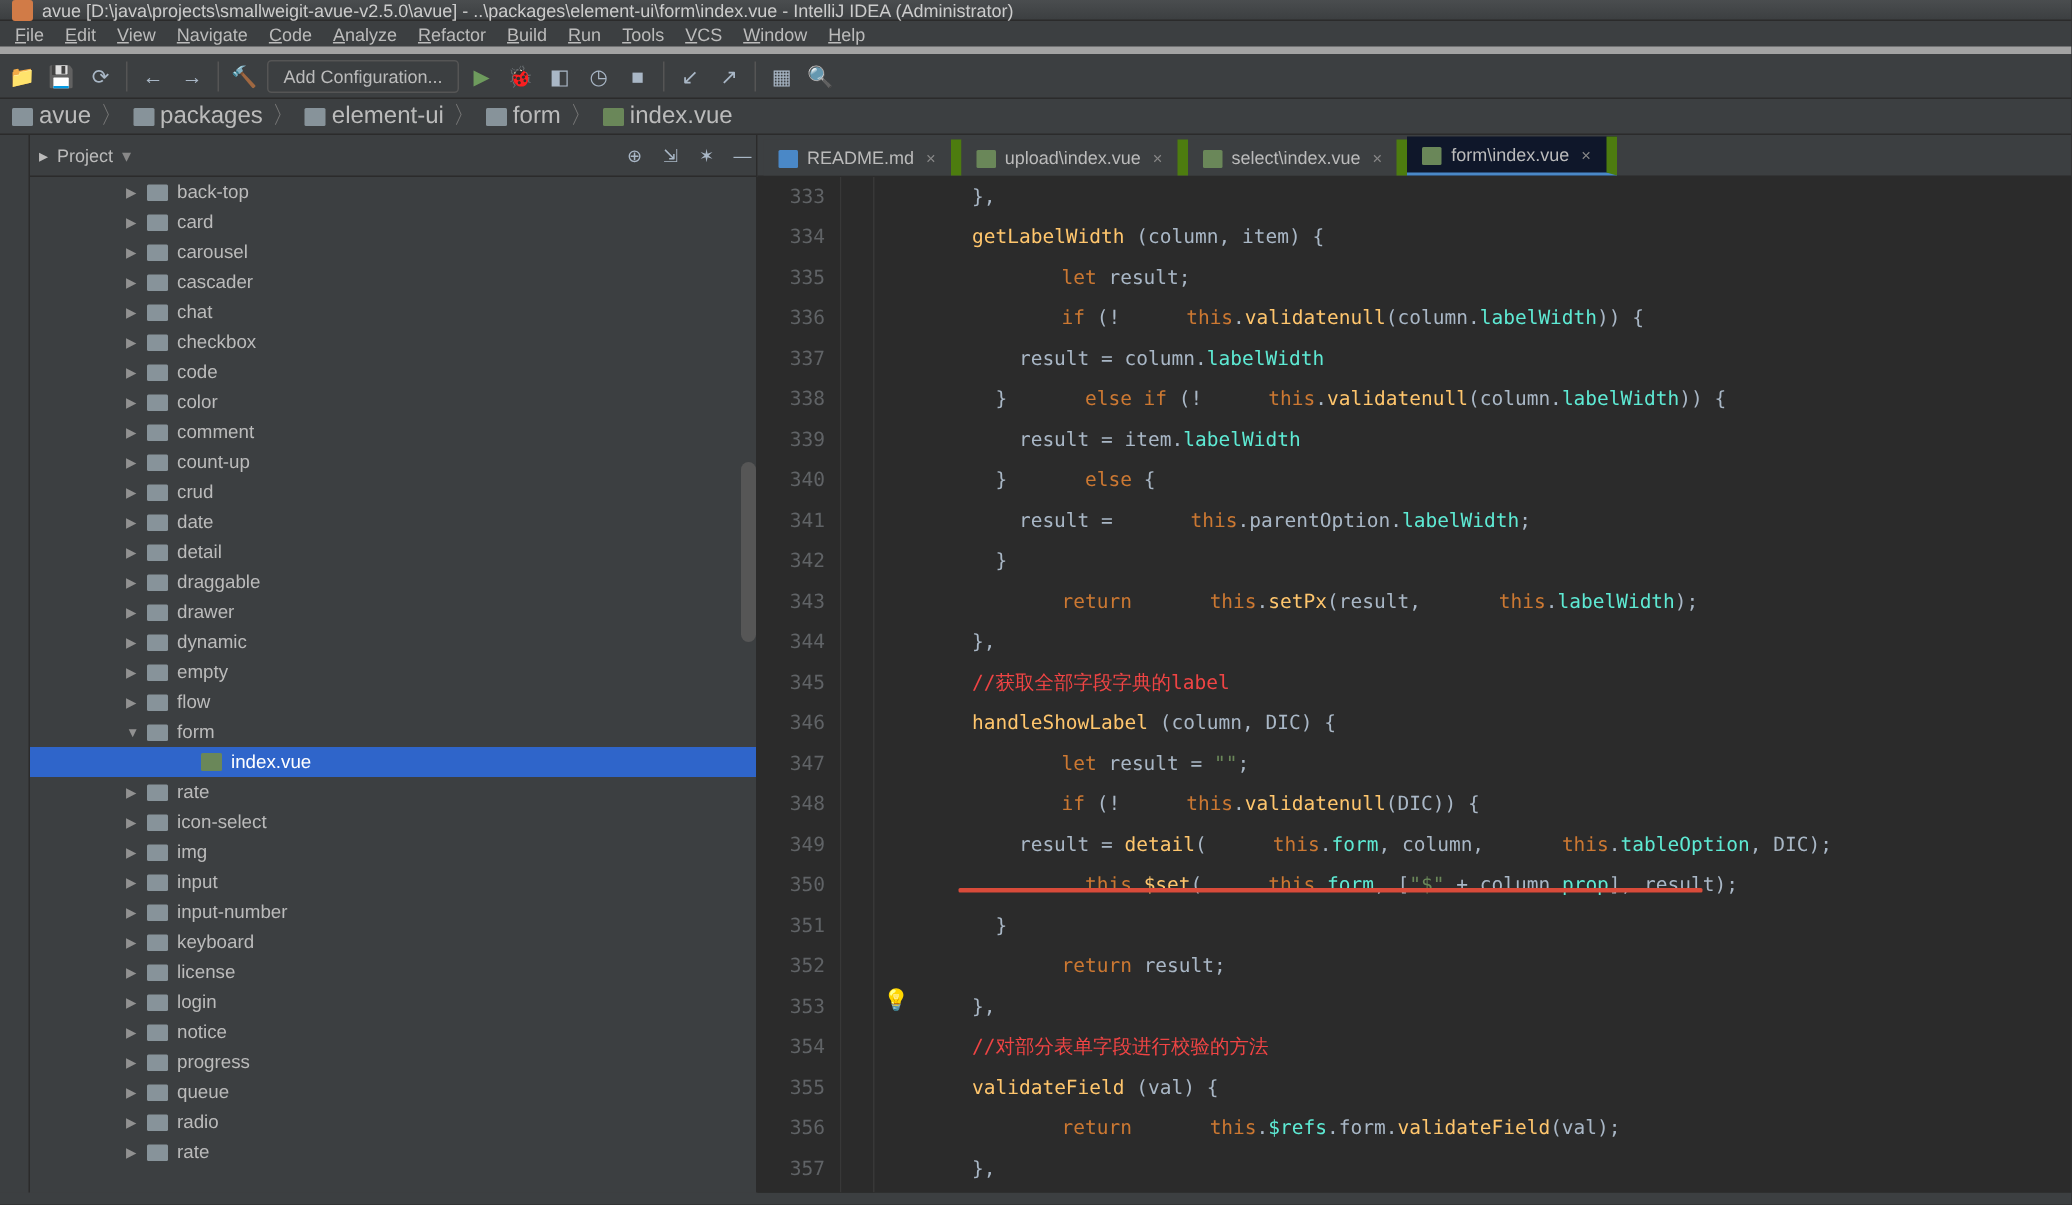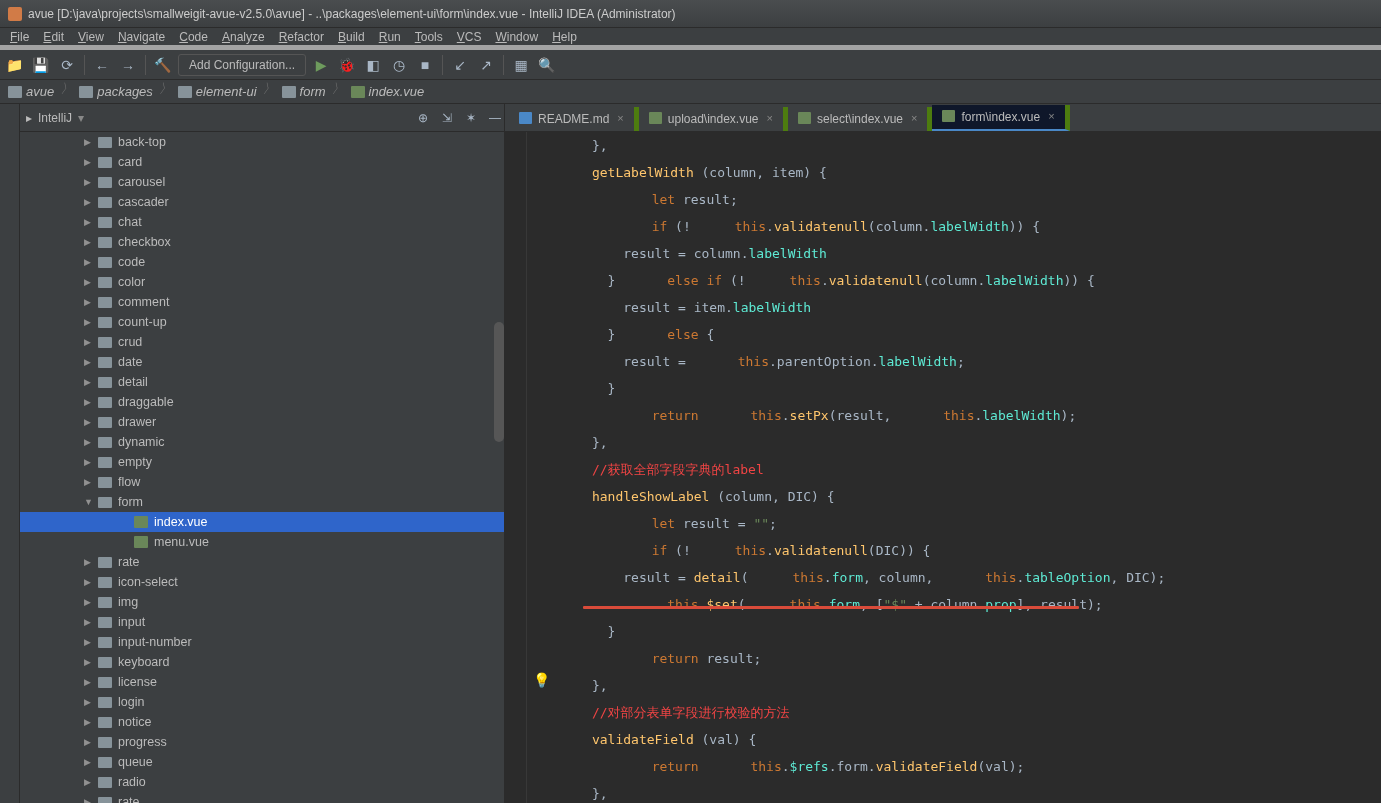--- a/index.html
+++ b/index.html
@@ -1,32 +1,32 @@
 <!DOCTYPE html>
 <html><head>
 <meta charset="utf-8">
 <style>
   * { margin:0; padding:0; box-sizing:border-box; }
   body { font-family:"Segoe UI",Arial,sans-serif; font-size:12px; background:#3c3f41; color:#bbbbbb; width:1381px; height:803px; overflow:hidden; position:relative; }
   
-  .titlebar { height:28px; background:linear-gradient(#4a4d4f,#3c3f41); color:#cccccc; display:flex; align-items:center; padding-left:8px; font-size:12px; border-bottom:1px solid #2b2b2b;}
+  .titlebar { height:14px; background:linear-gradient(#4a4d4f,#3c3f41); color:#cccccc; display:flex; align-items:center; padding-left:8px; font-size:12px; border-bottom:1px solid #2b2b2b;}
   .titlebar .ico { width:14px; height:14px; background:#d17b47; margin-right:6px; border-radius:2px;}
   
   .menubar { height:22px; background:#3c3f41; display:flex; align-items:center; padding-left:4px; gap:2px; border-bottom:5px solid #a3a3a3;}
   .menubar .item { padding:2px 6px; color:#bbbbbb; cursor:default;}
   .menubar .item u { text-decoration:underline; }
   
   .toolbar { height:30px; background:#3c3f41; display:flex; align-items:center; padding-left:4px; gap:4px; border-bottom:1px solid #2b2b2b;}
   .tbbtn { width:22px; height:22px; display:flex; align-items:center; justify-content:center; color:#a9b7c6; font-size:14px;}
   .tbsep { width:1px; height:20px; background:#555; margin:0 2px;}
   .hammer { color:#6e9b5d;}
   .addconf { height:22px; border:1px solid #555; border-radius:3px; padding:0 10px; color:#bbbbbb; display:flex; align-items:center; background:#3c3f41; font-size:12px;}
   .play { color:#6e9b5d;}
   
-  .breadcrumb { height:24px; background:#3c3f41; display:flex; padding-left:4px; font-size:13px; color:#bbbbbb; border-bottom:1px solid #2b2b2b;font-style:italic;}
+  .breadcrumb { height:24px; background:#3c3f41; display:flex; align-items:center; padding-left:4px; font-size:16px; color:#bbbbbb; border-bottom:1px solid #2b2b2b;}
   .breadcrumb .bc { display:flex; align-items:center; gap:4px; padding:0 4px;}
   .breadcrumb .sep { color:#777; padding:0 2px;}
   .bc-folder { width:14px; height:12px; background:#87939a; display:inline-block; border-radius:1px;}
   .bc-vue { width:14px; height:12px; background:#6a8759; display:inline-block; border-radius:1px;}
   
   .main { display:flex; height:calc(803px - 22px - 22px - 30px - 24px);}
   .sidebar { width:485px; background:#3c3f41; display:flex; flex-direction:column; border-right:1px solid #2b2b2b;}
   .sidebar-tab { width:20px; background:#3c3f41; border-right:1px solid #2b2b2b;}
   
   .proj-head { height:28px; display:flex; align-items:center; border-bottom:1px solid #2b2b2b; padding-left:6px; gap:6px;}
@@ -39,21 +39,21 @@
   .tree-row { height:20px; display:flex; align-items:center; color:#bbbbbb; font-size:12.5px; padding-left:64px; gap:6px; cursor:default;}
   .tree-row.selected { background:#2f65ca; color:#ffffff;}
   .tree-row.child { padding-left:100px;}
   .tri { width:8px; color:#919191; font-size:9px;}
   .fld { width:14px; height:11px; background:#87939a; border-radius:1px;}
   .vfile { width:14px; height:12px; background:#6a8759; border-radius:1px;}
   .tree-scroll-thumb { position:absolute; right:0; top:190px; width:10px; height:120px; background:#565656; border-radius:5px;}
   
   .editor { flex:1; display:flex; flex-direction:column; background:#2b2b2b;}
   .tabbar { height:28px; display:flex; align-items:flex-end; background:#3c3f41; border-bottom:1px solid #2b2b2b; padding-left:4px;}
-  .tab { display:flex; align-items:flex-start; gap:6px; padding:5px 10px; font-size:12px; color:#bbbbbb; background:#3c3f41; border-right:5px solid #4d7c0f; cursor:default;}
+  .tab { display:flex; align-items:flex-end; gap:6px; padding:5px 10px; font-size:12px; color:#bbbbbb; background:#3c3f41; border-right:7px solid #4d7c0f; cursor:default;}
   .tab.active { border-bottom:2px solid #4a88c7; background:#0f172a;}
   .tab .close { color:#888; font-size:11px; margin-left:2px;}
   .tab .fic { width:13px; height:12px; background:#6a8759; border-radius:1px;}
   .tab .fic.md { background:#4a88c7;}
   
   .code-wrap { flex:1; display:flex; background:#2b2b2b; overflow:hidden; font-family:Consolas,monospace;}
   .gutter { width:56px; text-align:right; padding-right:10px; color:#606366; font-size:13px; line-height:27px; padding-top:0; background:#2b2b2b; border-right:1px solid #383838;}
   .fold { width:22px; background:#2b2b2b; border-right:1px solid #383838; position:relative;}
   .bulb { position:absolute; left:28px; top:540px; color:#c9a227; font-size:14px;}
   .code { flex:1; font-size:13px; line-height:27px; padding-left:18px; white-space:pre; color:#a9b7c6; position:relative;}
@@ -138,21 +138,21 @@
       <span class="bc-vue"></span>
       <span>index.vue</span>
     </span>
   </div>
 
 <div class="main">
   <div class="sidebar-tab"></div>
   <div class="sidebar">
     <div class="proj-head">
       <span>▸</span>
-      <span class="lbl">IntelliJ</span>
+      <span class="lbl">Project</span>
       <span style="color:#888;">▾</span>
       <div class="spacer"></div>
       <div class="icn">⊕</div>
       <div class="icn">⇲</div>
       <div class="icn">✶</div>
       <div class="icn">—</div>
     </div>
     <div class="tree">
       <div class="tree-inner" id="tree">
           <div class="tree-row">
@@ -247,25 +247,20 @@
           </div>
           <div class="tree-row">
             <span class="tri">▼</span>
             <span class="fld"></span>
             <span>form</span>
           </div>
           <div class="tree-row child selected">
             <span class="tri"></span>
             <span class="vfile"></span>
             <span>index.vue</span>
-          </div>
-          <div class="tree-row child">
-            <span class="tri"></span>
-            <span class="vfile"></span>
-            <span>menu.vue</span>
           </div>
           <div class="tree-row">
             <span class="tri">▶</span>
             <span class="fld"></span>
             <span>rate</span>
           </div>
           <div class="tree-row">
             <span class="tri">▶</span>
             <span class="fld"></span>
             <span>icon-select</span>
@@ -347,20 +342,46 @@
           <span>select\index.vue</span>
           <span class="close">×</span>
         </div>
         <div class="tab active">
           <span class="fic "></span>
           <span>form\index.vue</span>
           <span class="close">×</span>
         </div>
       </div>
     <div class="code-wrap">
+      <div class="gutter" id="gutter">333
+334
+335
+336
+337
+338
+339
+340
+341
+342
+343
+344
+345
+346
+347
+348
+349
+350
+351
+352
+353
+354
+355
+356
+357
+</div>
       <div class="fold">
         <span class="bulb">💡</span>
       </div>
       <div class="code" id="code">      },
       <span class="m">getLabelWidth</span> (column, item) {
         <span class="k">let</span> result;
         <span class="k">if</span> (!<span class="k">this</span>.<span class="m">validatenull</span>(column.<span class="p">labelWidth</span>)) {
           result = column.<span class="p">labelWidth</span>
         } <span class="k">else if</span> (!<span class="k">this</span>.<span class="m">validatenull</span>(column.<span class="p">labelWidth</span>)) {
           result = item.<span class="p">labelWidth</span>

